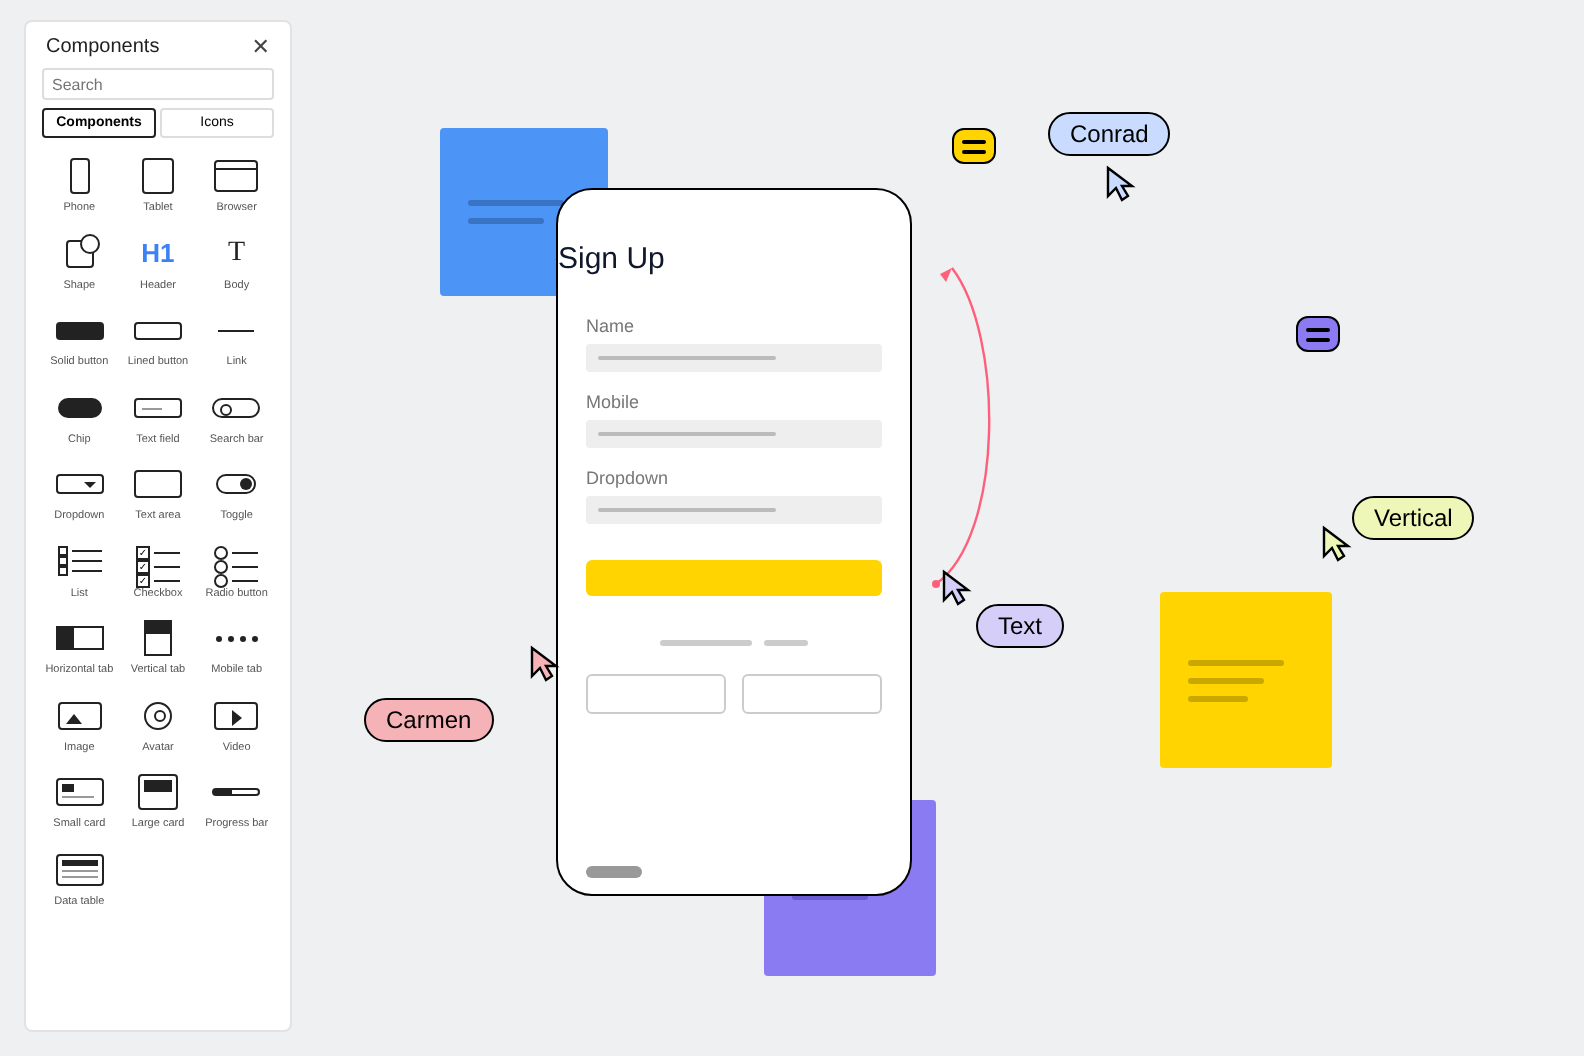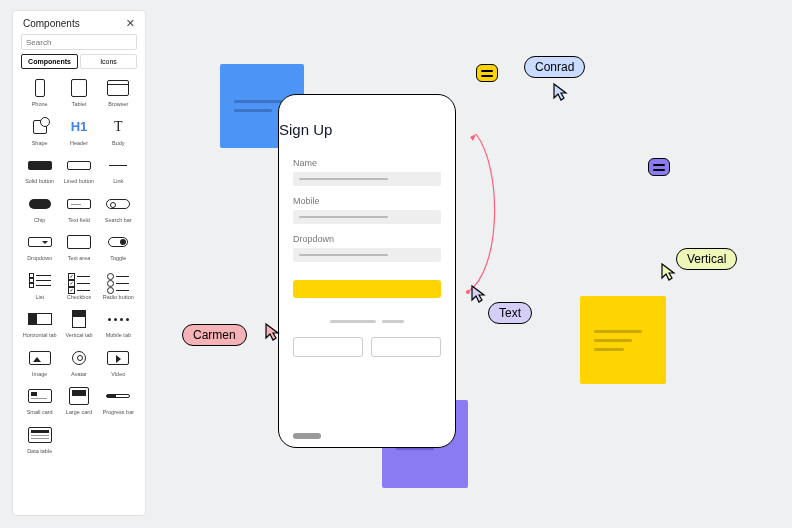--- a/index.html
+++ b/index.html
@@ -116,21 +116,21 @@
   
   .bub{position:absolute;border:1.5px solid #000;border-radius:6px;display:flex;flex-direction:column;gap:3px;justify-content:center;align-items:center;}
   .bub span{height:2px;border-radius:1px;}
   .bub.small{left:316px;top:64px;width:22px;height:18px;background:#ffd400;} .bub.small span{background:#000;width:12px;}
   .bub.small2{left:488px;top:158px;width:22px;height:18px;background:#8b7bf2;} .bub.small2 span{background:#000;width:12px;}
 
   
   .cursor{position:absolute;}
   .cursor svg{display:block;}
   .pill{position:absolute;border:1.5px solid #000;border-radius:12px;padding:3px 10px;font-size:12px;}
-  .pill.red{background:#f6b3b7;left:22px;top:324px;}
+  .pill.red{background:#f6b3b7;left:22px;top:349px;}
   .pill.lav{background:#d4cef9;left:328px;top:302px;}
   .pill.bluep{background:#c9dcff;left:364px;top:56px;text-align:center;}
   .pill.green{background:#eef7b7;left:516px;top:248px;}
 
   
   .arrow{position:absolute;left:302px;top:128px;width:40px;height:168px;}
   .arrow svg{overflow:visible;}
 
 </style>
 </head>

